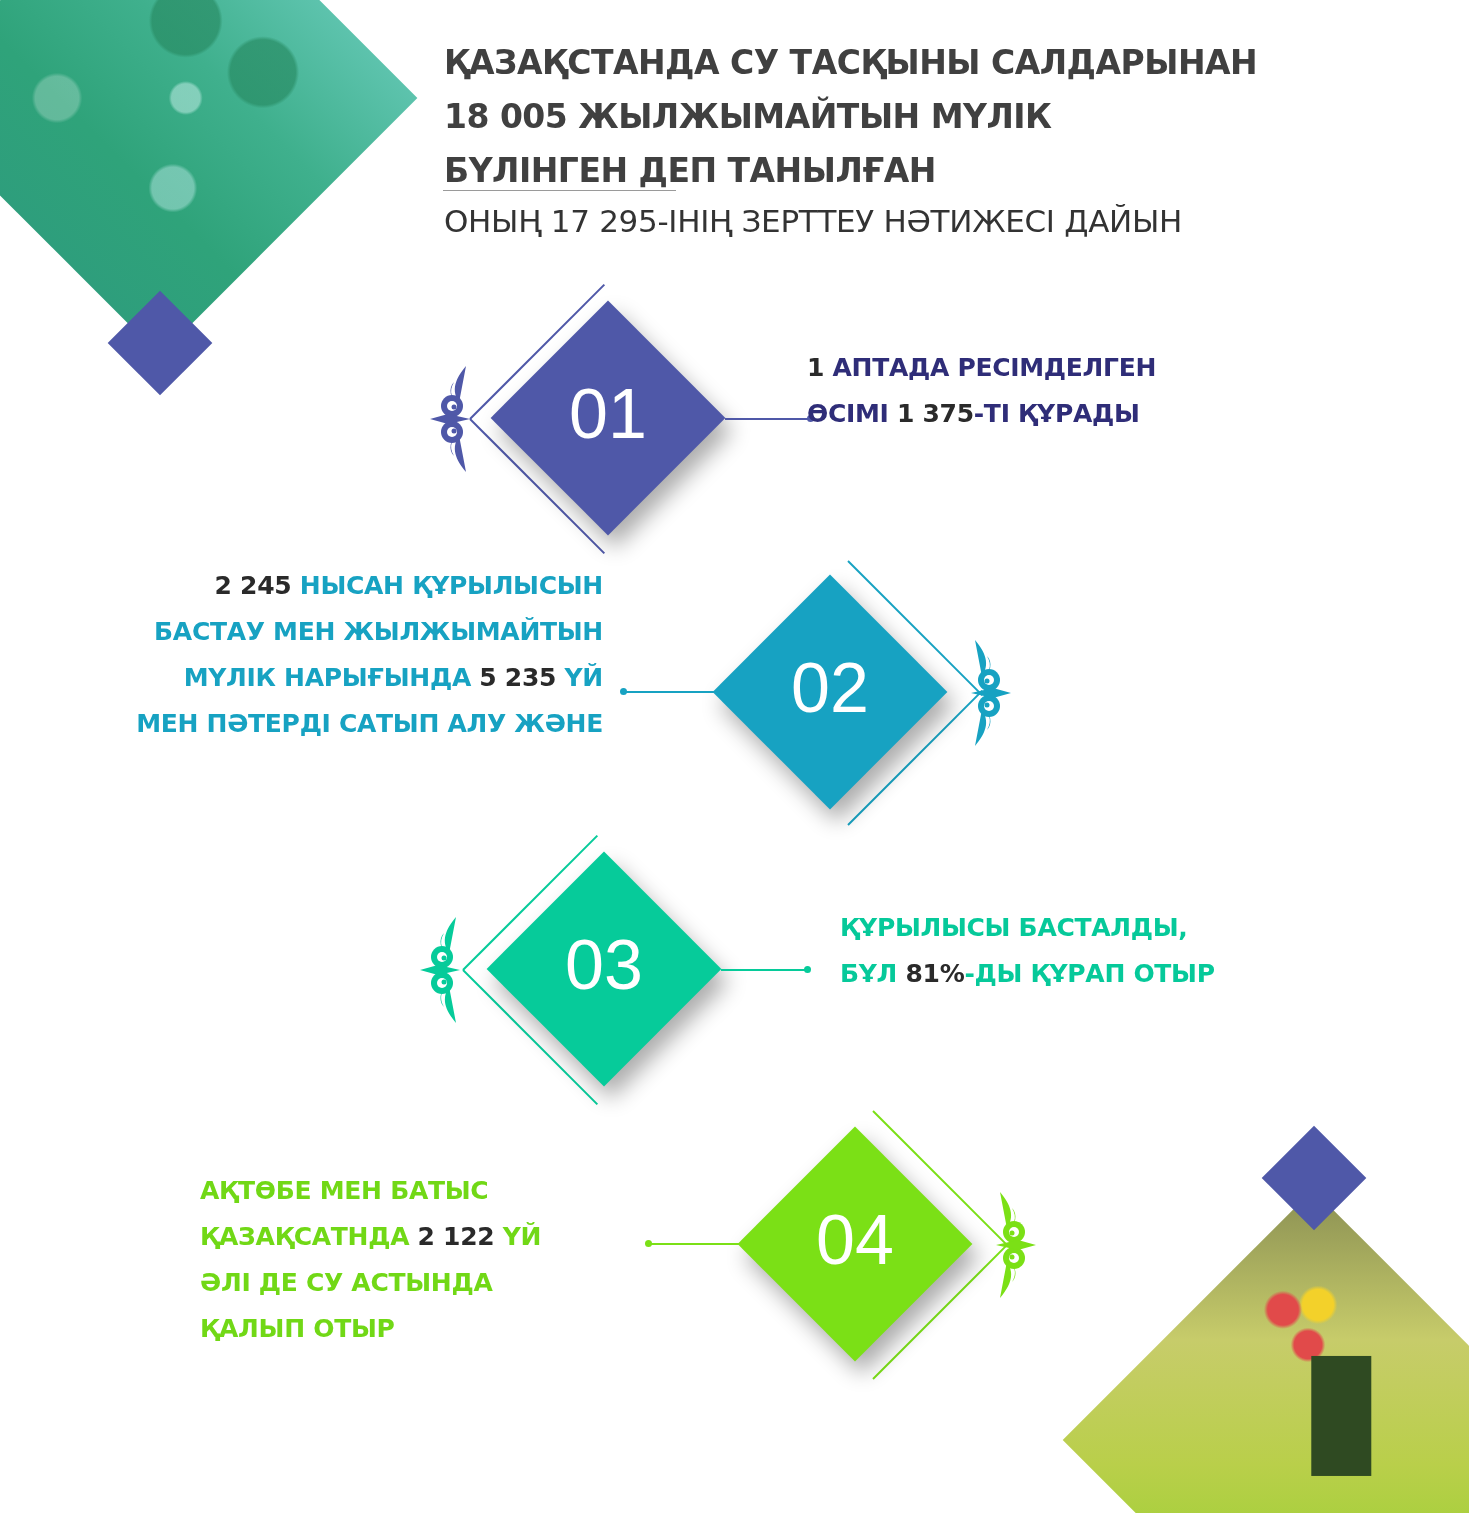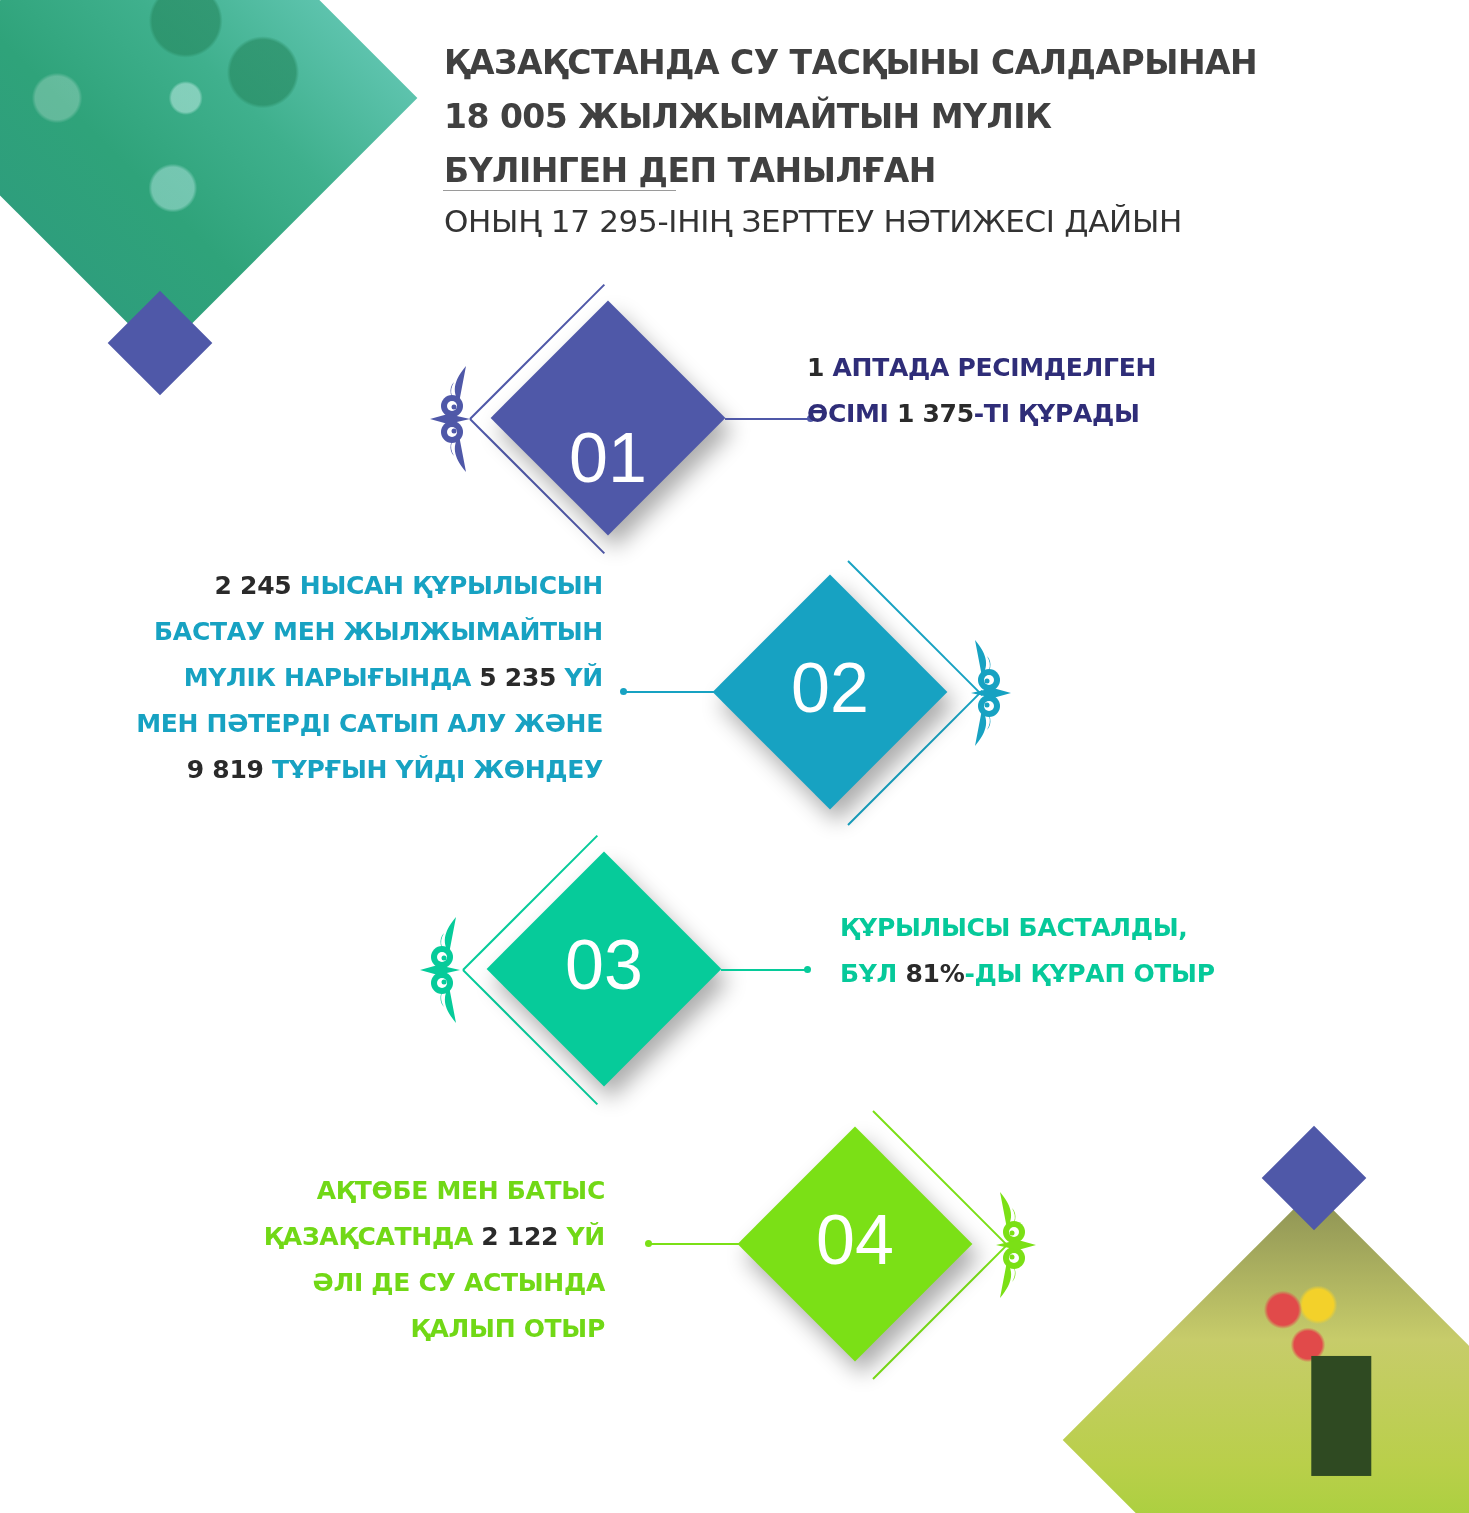--- a/index.html
+++ b/index.html
@@ -39,21 +39,21 @@
   .connector { position:absolute; height:2px; }
   .dot { position:absolute; width:7px; height:7px; border-radius:50%; }
   .ornament { position:absolute; width:50px; height:110px; }
 
   
   .step-text { position:absolute; font-family:"DejaVu Sans", sans-serif; font-weight:bold; font-size:25px; line-height:46px; letter-spacing:-0.3px; }
   .num { color:#2a2a2a; }
   .t1 { color:#2f2d78; }
   .t2 { color:#17a2c2; text-align:right; }
   .t3 { color:#06c99a; }
-  .t4 { color:#71d816; text-align:right; }
+  .t4 { color:#71d816; }
 </style>
 </head>
 <body>
 
 <div class="photo-diamond photo-tl"></div>
 <div class="small-diamond" style="left:123px; top:306px;"></div>
 
 <div class="photo-diamond photo-br">
     <div class="door"></div>
   </div>
@@ -80,21 +80,21 @@
   <g fill="#ffffff">
       <circle cx="26" cy="42" r="5"></circle>
       <circle cx="26" cy="68" r="5"></circle>
     </g>
   <g fill="#4f58a8">
       <circle cx="28" cy="43" r="2.5"></circle>
       <circle cx="28" cy="67" r="2.5"></circle>
     </g>
 </svg>
 <div class="step-diamond" style="left:525px; top:335px; background:#4f58a8;"></div>
-<div class="step-num" style="left:488px; top:374px;margin-top:44px;">01</div>
+<div class="step-num" style="left:488px; top:374px;">01</div>
 <div class="connector" style="left:725px; top:418px; width:85px; background:#4f58a8;"></div>
 <div class="dot" style="left:807px; top:415px; background:#4f58a8;"></div>
 
 <div class="step-text t1" style="left:796px; top:345px;margin-left:11px;">
   <div><span class="num">1</span><span> АПТАДА РЕСІМДЕЛГЕН</span></div>
   <div><span>ӨСІМІ </span><span class="num">1 375</span><span>-ТІ ҚҰРАДЫ</span></div>
 </div>
 
 <div class="chevron-line" style="left:848px; top:560px; width:190px; background:#17a2c2; transform:rotate(45deg);"></div>
 <div class="chevron-line" style="left:848px; top:824px; width:190px; background:#17a2c2; transform:rotate(-45deg);"></div>
@@ -118,21 +118,20 @@
 <div class="step-diamond" style="left:747px; top:609px; background:#17a2c2;"></div>
 <div class="step-num" style="left:710px; top:648px;">02</div>
 <div class="connector" style="left:625px; top:691px; width:90px; background:#17a2c2;"></div>
 <div class="dot" style="left:620px; top:688px; background:#17a2c2;"></div>
 
 <div class="step-text t2" style="left:40px; top:563px; width:563px;">
   <div><span class="num">2 245</span><span> НЫСАН ҚҰРЫЛЫСЫН</span></div>
   <div><span>БАСТАУ МЕН ЖЫЛЖЫМАЙТЫН</span></div>
   <div><span>МҮЛІК НАРЫҒЫНДА </span><span class="num">5 235</span><span> ҮЙ</span></div>
   <div><span>МЕН ПӘТЕРДІ САТЫП АЛУ ЖӘНЕ</span></div>
-  <div><span class="num">9 819</span><span> ТҰРҒЫН ҮЙДІ ЖӨНДЕУ</span></div>
 </div>
 
 <div class="chevron-line" style="left:463px; top:969px; width:190px; background:#06cb9a; transform:rotate(-45deg);"></div>
 <div class="chevron-line" style="left:463px; top:969px; width:190px; background:#06cb9a; transform:rotate(45deg);"></div>
 <svg class="ornament" style="left:416px; top:915px;" viewBox="0 0 50 110">
   <g fill="#06cb9a">
     <path d="M40 2 C30 14 24 26 34 40 C26 36 22 28 28 18 C22 24 24 34 32 44 Z"></path>
     <path d="M40 108 C30 96 24 84 34 70 C26 74 22 82 28 92 C22 86 24 76 32 66 Z"></path>
     <circle cx="26" cy="42" r="11"></circle>
       <circle cx="26" cy="68" r="11"></circle>

